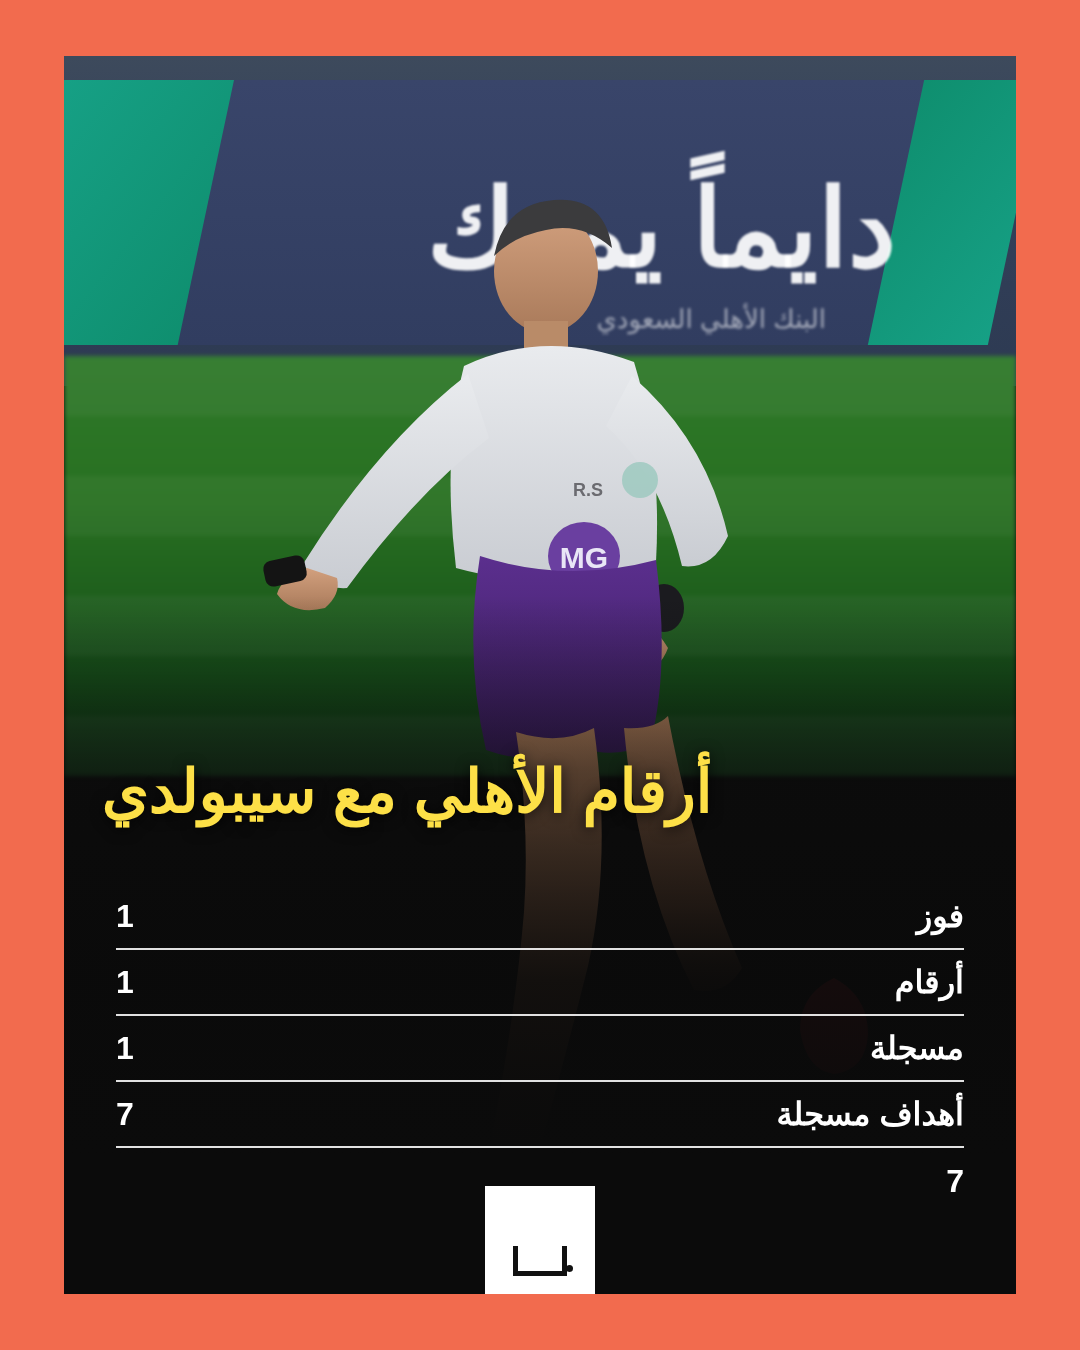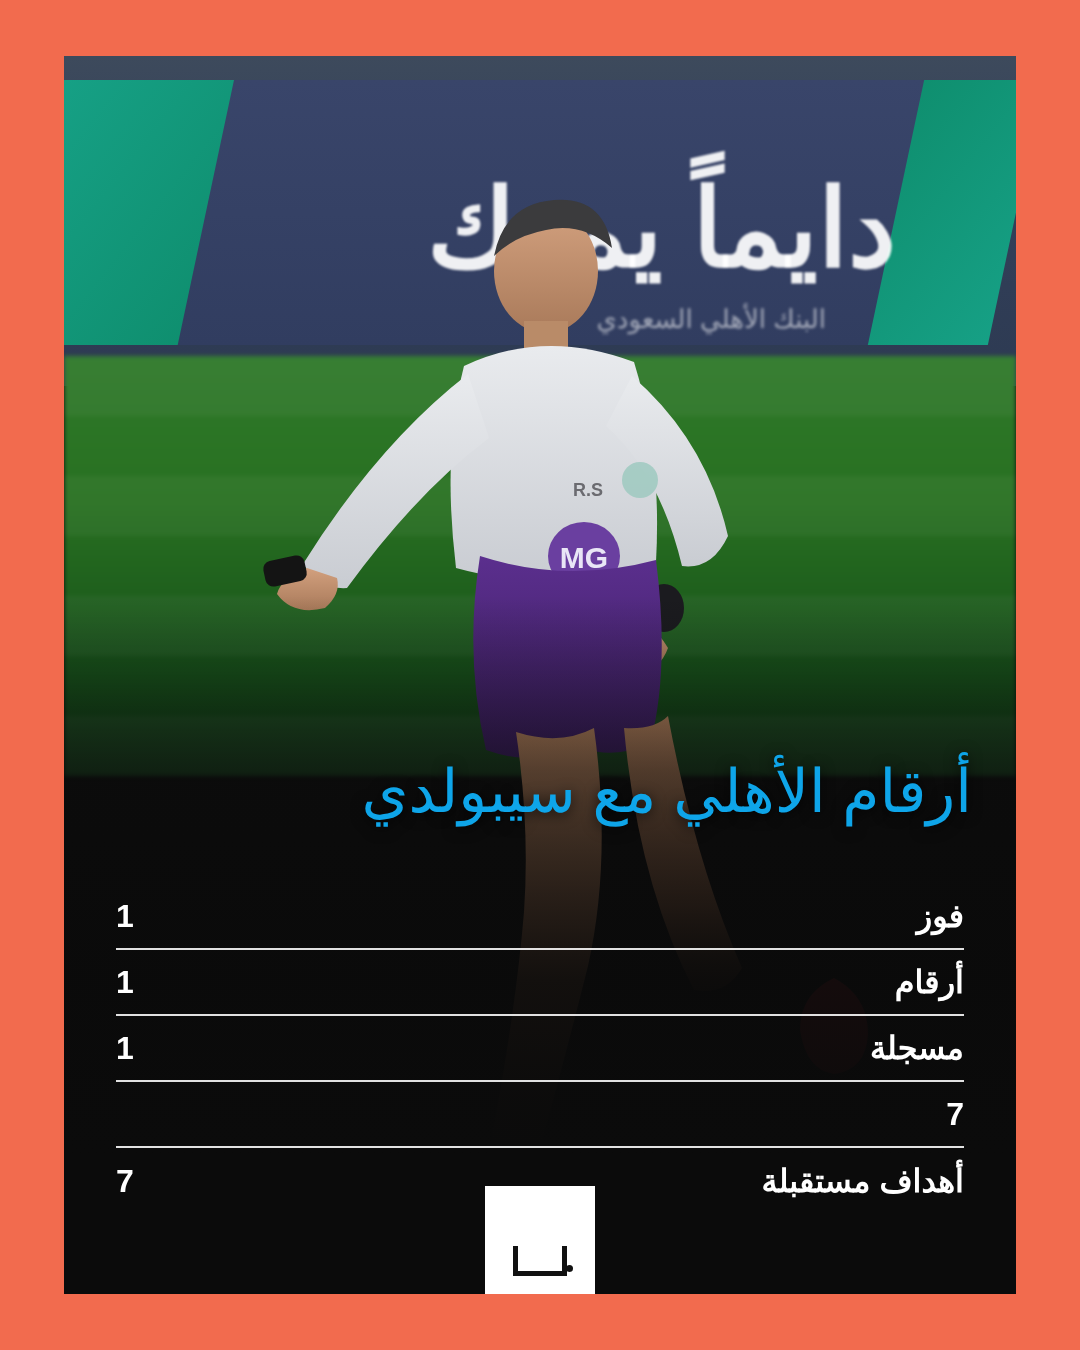--- a/index.html
+++ b/index.html
@@ -112,25 +112,25 @@
 
   
   .figure { position: absolute; left: 0; top: 0; width: 952px; height: 1238px; }
 
   
   .title {
     position: absolute;
     right: 44px;
     top: 700px;
     width: 870px;
-    text-align: right;
+    text-align: left;
     direction: rtl;
-    color: #0ea5e9;
+    color: #fde047;
     font-size: 60px;
-    font-weight: normal;
+    font-weight: bold;
     line-height: 1.2;
     text-shadow: 0 2px 14px rgba(0,0,0,0.75);
   }
 
   
   .stats {
     position: absolute;
     left: 52px;
     right: 52px;
     top: 828px;
@@ -274,25 +274,25 @@
       <span class="stat-label">أرقام</span>
       <span class="stat-value">1</span>
     </div>
 
     <div class="stat-row">
       <span class="stat-label">مسجلة</span>
       <span class="stat-value">1</span>
     </div>
 
     <div class="stat-row">
+      <span class="stat-label">أهداف مسجلة</span>
       <span class="stat-value">7</span>
     </div>
 
     <div class="stat-row">
-      <span class="stat-label">أهداف مستقبلة</span>
       <span class="stat-value">7</span>
     </div>
 
   </div>
 
   <div class="logo-mark">
     <div class="logo-glyph"></div>
     <div class="logo-dot"></div>
   </div>
 

